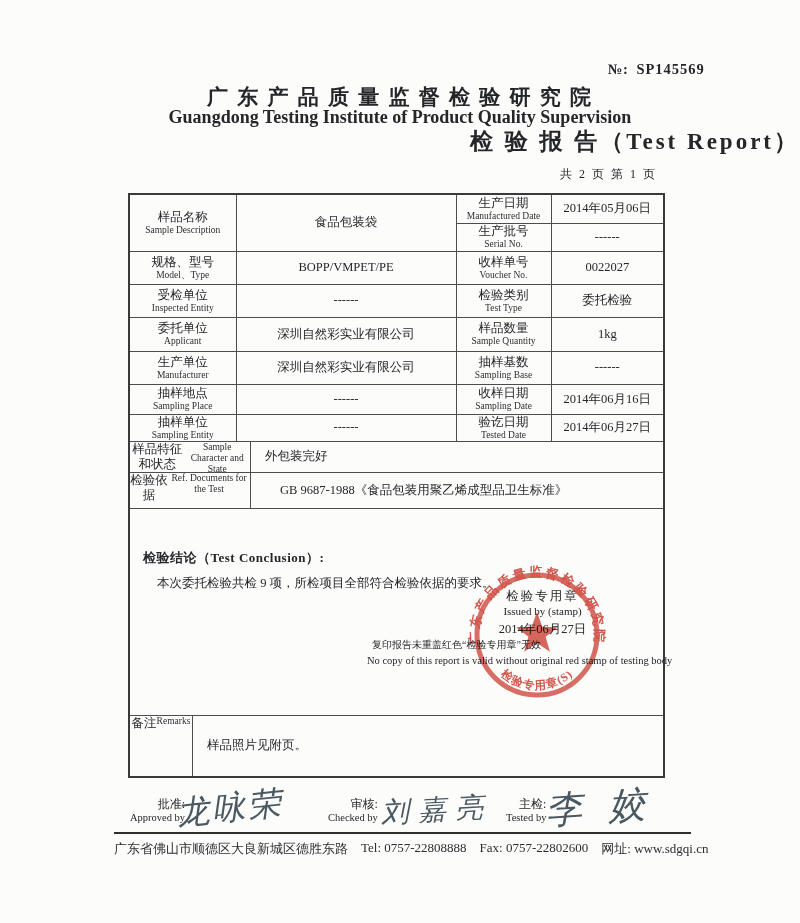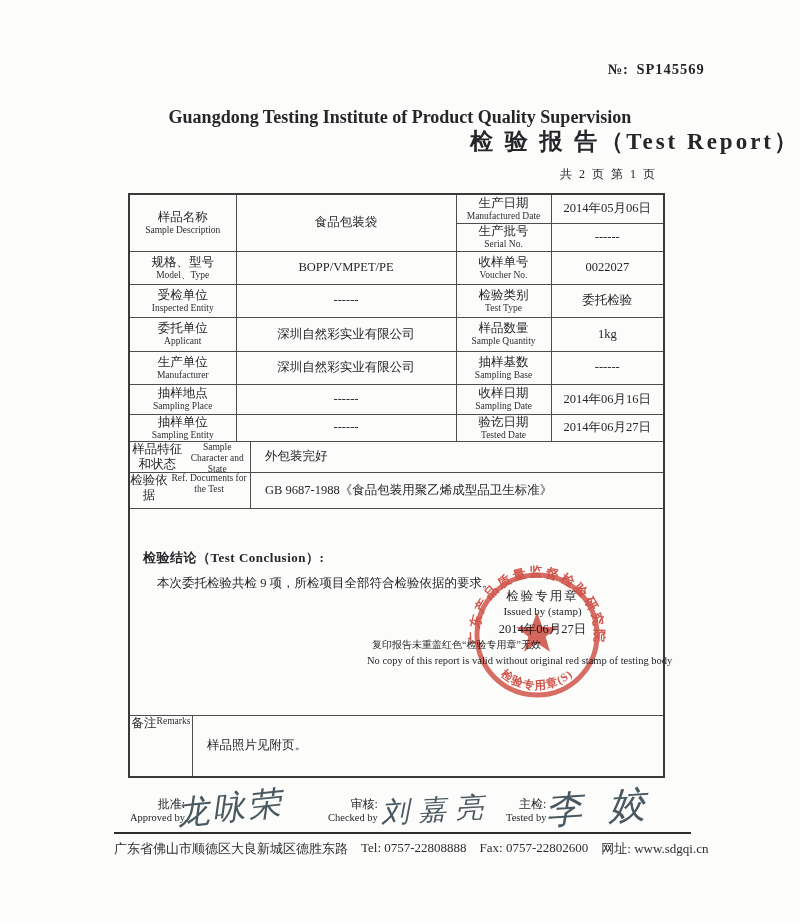--- a/index.html
+++ b/index.html
@@ -24,21 +24,21 @@
   col.c1{width:107px;}col.c2{width:220px;}col.c3{width:95px;}col.c4{width:113px;}
   .lab .cn{font-size:12.5px;line-height:15px;}
   .lab .en{font-size:9.5px;line-height:11px;color:#2c2e33;}
   .val{font-size:12.5px;}
   
   td.wide{padding:0;}
   .wrow{display:flex;align-items:stretch;height:100%;}
   .wlab{width:120px;flex:0 0 120px;border-right:1px solid #4d4d4d;display:flex;flex-direction:row;justify-content:center;}
   .wlab.narrow{width:62px;flex:0 0 62px;}
   .wval{flex:1;display:flex;align-items:center;padding-left:14px;font-size:12.5px;text-align:left;}
-  tr.r-char .wrow{height:30px;} tr.r-ref .wrow{height:35px;} tr.r-rem .wrow{height:60px;}
+  tr.r-char .wrow{height:30px;} tr.r-ref .wrow{height:35px;gap:15px;} tr.r-rem .wrow{height:60px;}
   
   td.concl{position:relative;text-align:left;vertical-align:top;height:206px;}
   .concl-heading{position:absolute;left:13px;top:40px;font-size:13px;font-weight:bold;letter-spacing:.5px;}
   .concl-body{position:absolute;left:27px;top:66px;font-size:12.5px;white-space:nowrap;}
   .stamp-caption{position:absolute;left:340px;top:79px;width:145px;text-align:center;font-size:12.5px;letter-spacing:2px;}
   .issued-by{position:absolute;left:340px;top:96px;width:145px;text-align:center;font-size:11px;}
   .issue-date{position:absolute;left:340px;top:112px;width:145px;text-align:center;font-size:12.5px;}
   .notice-cn{position:absolute;left:242px;top:129px;font-size:10px;white-space:nowrap;}
   .notice-en{position:absolute;left:237px;top:146px;font-size:10.5px;white-space:nowrap;}
   .stamp{position:absolute;left:332px;top:51px;width:150px;height:150px;mix-blend-mode:multiply;opacity:.85;}
@@ -56,20 +56,21 @@
   .footer-text{position:absolute;top:840px;left:114px;width:580px;font-size:13px;white-space:nowrap;display:flex;gap:13px;color:#2b2d30;text-align:center;}
 </style>
 </head>
 <body>
 
 <div class="paper">
 
   <div class="report-no">
     <span>№:</span><span class="num">SP145569</span>
   </div>
+  <div class="org-cn">广 东 产 品 质 量 监 督 检 验 研 究 院</div>
   <div class="org-en">Guangdong Testing Institute of Product Quality Supervision</div>
   <div class="report-title">检 验 报 告（Test Report）</div>
   <div class="page-info">共 2 页 第 1 页</div>
 
   <table class="info">
     <colgroup>
         <col class="c1">
         <col class="c2">
         <col class="c3">
         <col class="c4">

